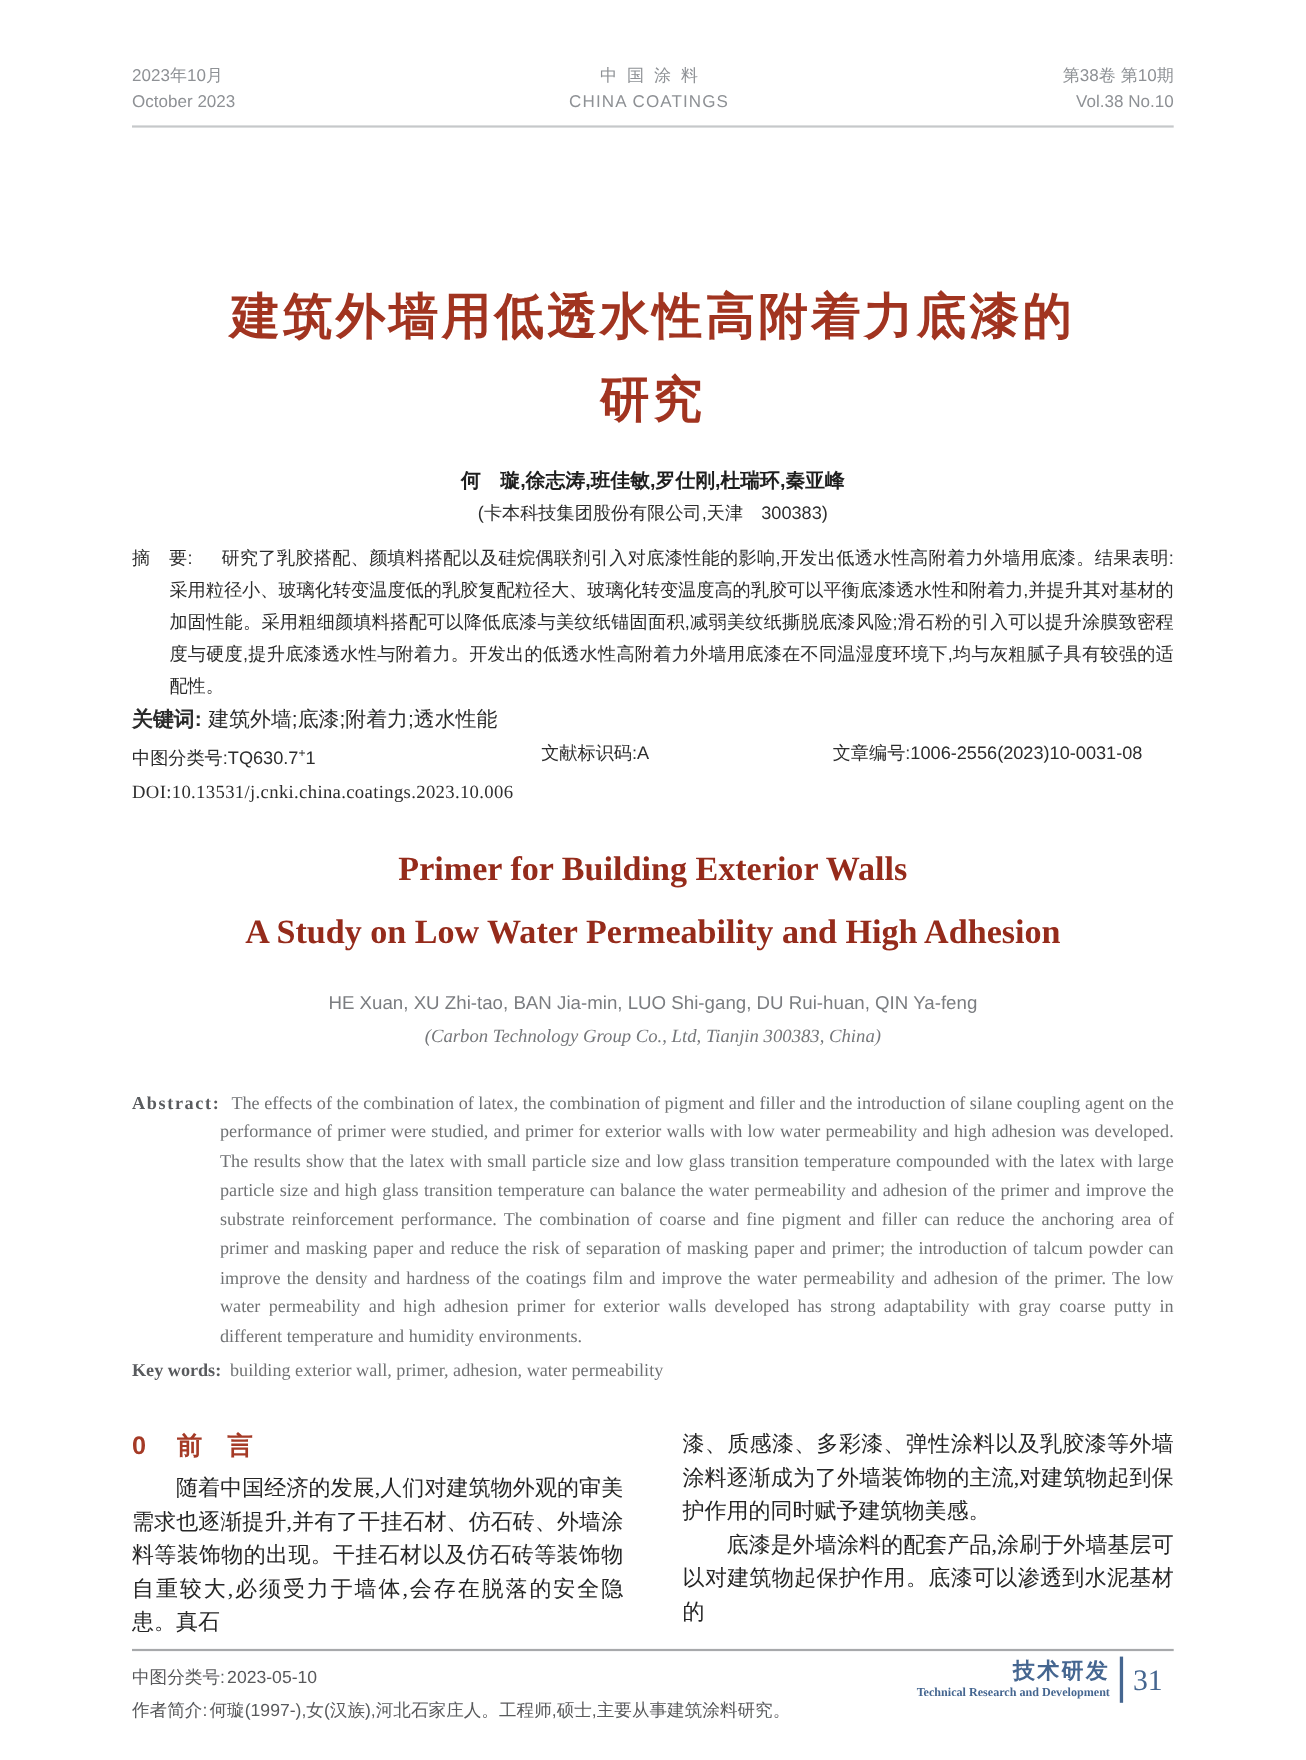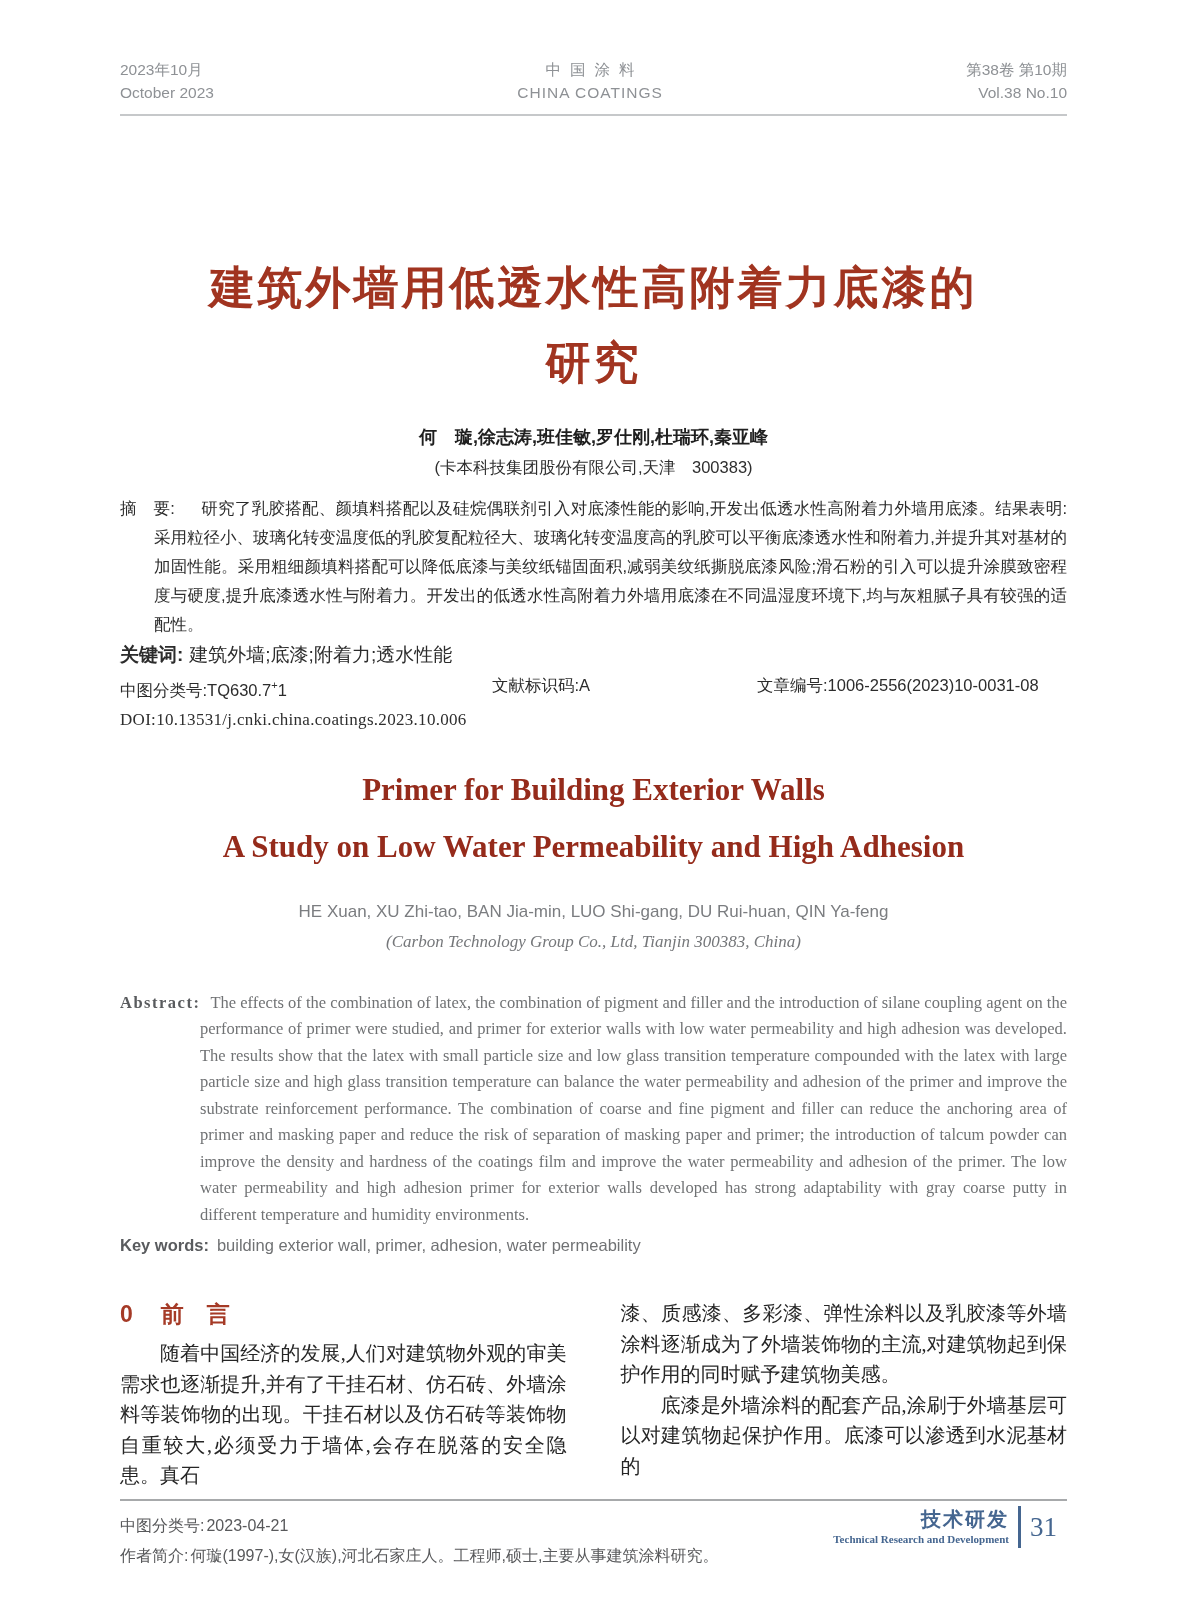--- a/index.html
+++ b/index.html
@@ -139,21 +139,21 @@
     text-indent: -80px;
   }
   .abstract-en .label {
     font-weight: bold;
     color: #595b5e;
     letter-spacing: 1.5px;
     margin-right: 10px;
   }
   .keywords-en {
     margin-top: 4px;
-    font-family: Liberation Sans, sans-serif;
+    font-family: Liberation Serif, serif;
     font-size: 16.5px;
     line-height: 27px;
     color: #707274;
   }
   .keywords-en .label { font-weight: bold; color: #595b5e; margin-right: 8px; }
 
   
   .section-columns {
     margin-top: 39px;
     display: flex;
@@ -271,21 +271,21 @@
       <h3 class="section-heading"><span class="sec-num">0</span><span class="sec-title">前　言</span></h3>
       <p class="indent">随着中国经济的发展,人们对建筑物外观的审美需求也逐渐提升,并有了干挂石材、仿石砖、外墙涂料等装饰物的出现。干挂石材以及仿石砖等装饰物自重较大,必须受力于墙体,会存在脱落的安全隐患。真石</p>
     </div>
     <div class="col col-right">
       <p>漆、质感漆、多彩漆、弹性涂料以及乳胶漆等外墙涂料逐渐成为了外墙装饰物的主流,对建筑物起到保护作用的同时赋予建筑物美感。</p>
       <p class="indent">底漆是外墙涂料的配套产品,涂刷于外墙基层可以对建筑物起保护作用。底漆可以渗透到水泥基材的</p>
     </div>
   </section>
 
   <footer class="footnote">
-    <div class="fn-line"><span class="fn-label">中图分类号:</span><span>2023-04-21</span></div>
+    <div class="fn-line"><span class="fn-label">中图分类号:</span><span>2023-05-10</span></div>
     <div class="fn-line"><span class="fn-label">作者简介:</span><span>何璇(1997-),女(汉族),河北石家庄人。工程师,硕士,主要从事建筑涂料研究。</span></div>
   </footer>
 
   <div class="page-footer">
     <div class="pf-text">
       <div class="pf-zh">技术研发</div>
       <div class="pf-en">Technical Research and Development</div>
     </div>
     <div class="pf-bar"></div>
     <div class="pf-page">31</div>

